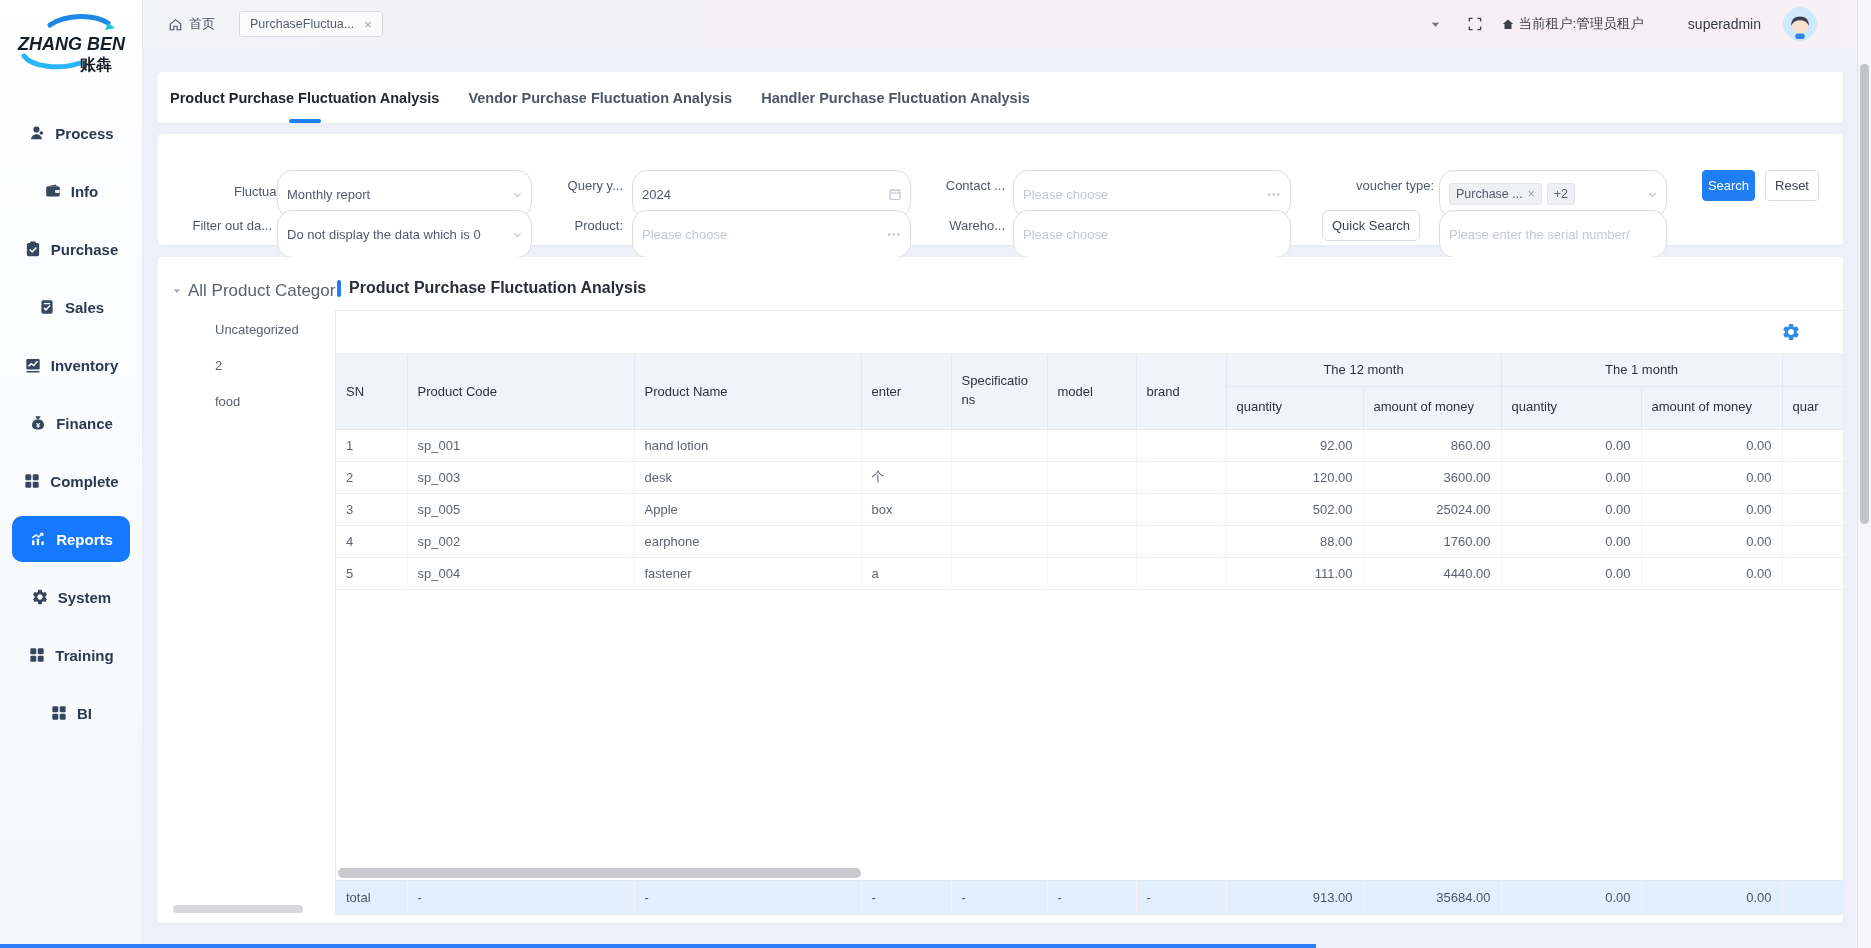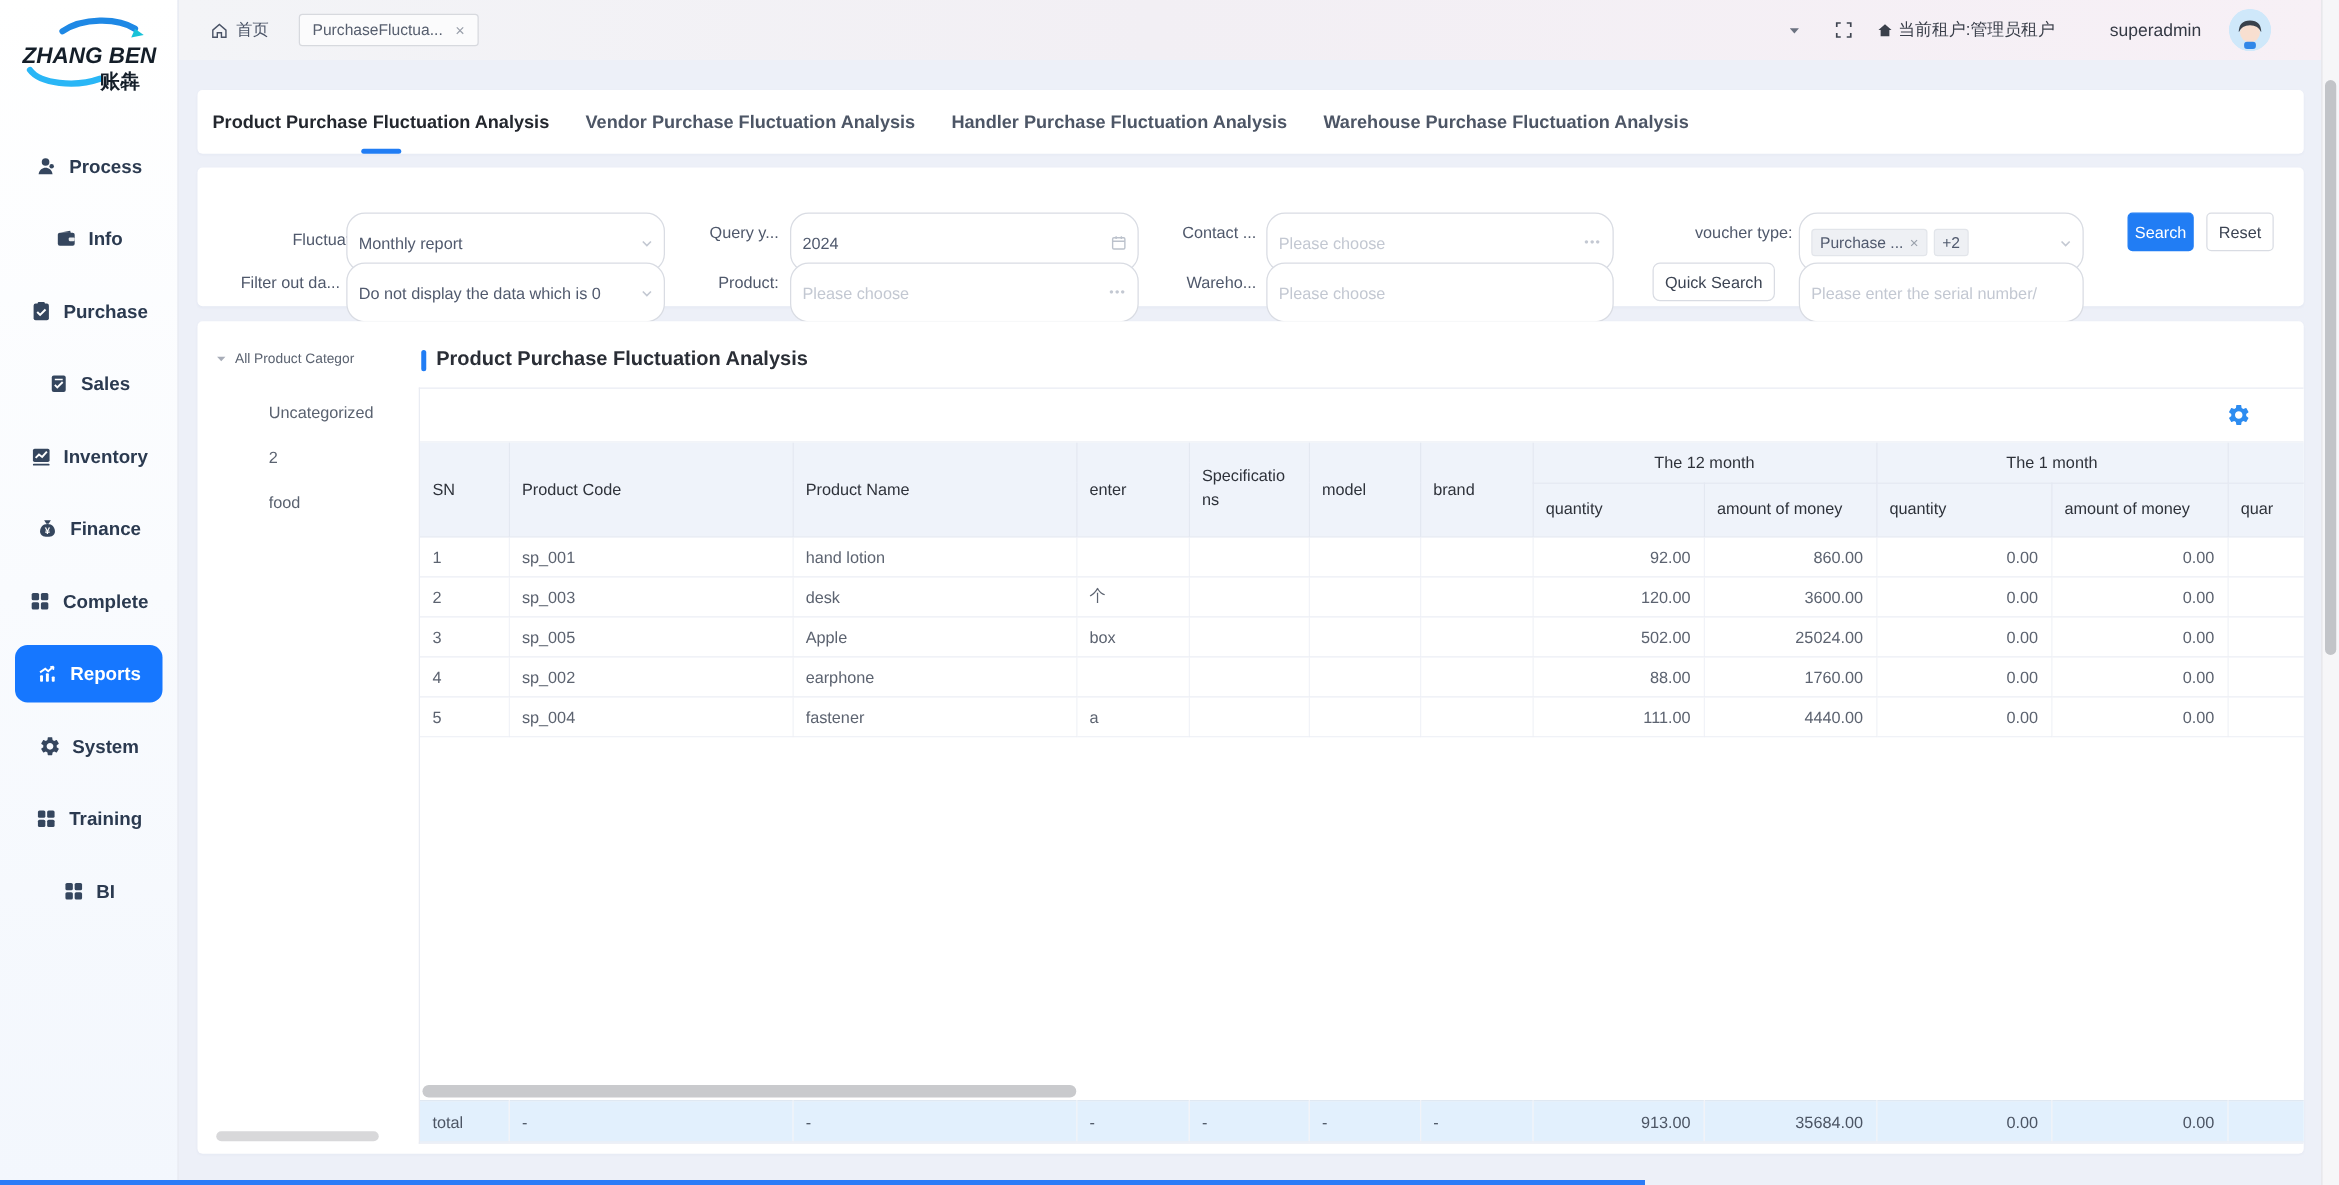--- a/index.html
+++ b/index.html
@@ -49,21 +49,21 @@
   .dots { position:absolute; right:9px; color:#c3c8d2; font-size:10px; letter-spacing:1px; }
   .tag { display:inline-flex; align-items:center; gap:5px; height:22px; padding:0 6px; background:#eef0f4; border:1px solid #e2e5ea; border-radius:3px; font-size:12.5px; color:#515a6e; margin-right:5px; white-space:nowrap; }
   .tag .tx { color:#9aa0ab; font-size:12px; cursor:pointer; }
   .btn { position:absolute; height:31px; border-radius:4px; font-size:13px; display:flex; align-items:center; justify-content:center; cursor:pointer; font-family:inherit; }
   .btn-primary { background:var(--accent); color:#fff; border:1px solid var(--accent); }
   .btn-plain { background:#fff; color:#3c4453; border:1px solid #d9dce3; }
 
   
   .main-card { top:257px; height:666px; overflow:hidden; }
   .tree { position:absolute; left:0; top:0; width:177px; bottom:0; }
-  .tree-root { position:absolute; top:24px; left:14px; font-size:11px; color:#5a6270; display:flex; gap:6px; align-items:center; cursor:pointer; white-space:nowrap; }
+  .tree-root { position:absolute; top:24px; left:14px; font-size:17px; color:#5a6270; display:flex; gap:6px; align-items:center; cursor:pointer; white-space:nowrap; }
   #tree-children { position:absolute; top:55px; left:57px; }
   .tree-child { height:36px; line-height:36px; font-size:13px; color:#5a6270; cursor:pointer; white-space:nowrap; }
   .tree-scrollbar { position:absolute; left:15px; bottom:10px; width:130px; height:8px; background:#d8d8da; border-radius:4px; cursor:pointer; }
 
   .table-zone { position:absolute; left:177px; top:0; right:0; bottom:0; }
   .tbl-title { position:absolute; top:22px; left:2px; display:flex; align-items:center; gap:8px; }
   .tbl-title .bar { width:4px; height:17px; background:var(--accent); border-radius:2px; }
   .tbl-title .tx { font-size:16px; font-weight:bold; color:#2a2e36; }
   .tbl-box { position:absolute; top:53px; left:0; right:0; height:605px; border:1px solid #e9ecf3; border-right:none; display:flex; flex-direction:column; background:#fff; }
   .tbl-toolbar { height:43px; position:relative; border-bottom:1px solid #eef1f6; }
@@ -262,21 +262,20 @@
         </svg>
       </span>
     </div>
   </header>
 
   <section class="card tabs-card">
     <div id="page-tabs">
         <div class="ptab active">Product Purchase Fluctuation Analysis</div>
         <div class="ptab">Vendor Purchase Fluctuation Analysis</div>
         <div class="ptab">Handler Purchase Fluctuation Analysis</div>
-        <div class="ptab">Warehouse Purchase Fluctuation Analysis</div>
       </div>
   </section>
 
   <section class="card filter-card">
 
     <label class="f-label" style="left:0;width:114px;top:42px;margin-left:40px;">Fluctuation ...</label>
     <div class="ctrl" style="left:119px;width:255px;top:36px;">
       <span class="val">Monthly report</span>
       <span class="chev">
           <svg width="13" height="13" viewBox="0 0 20 20" fill="none" stroke="#c3c8d2" stroke-width="2">

